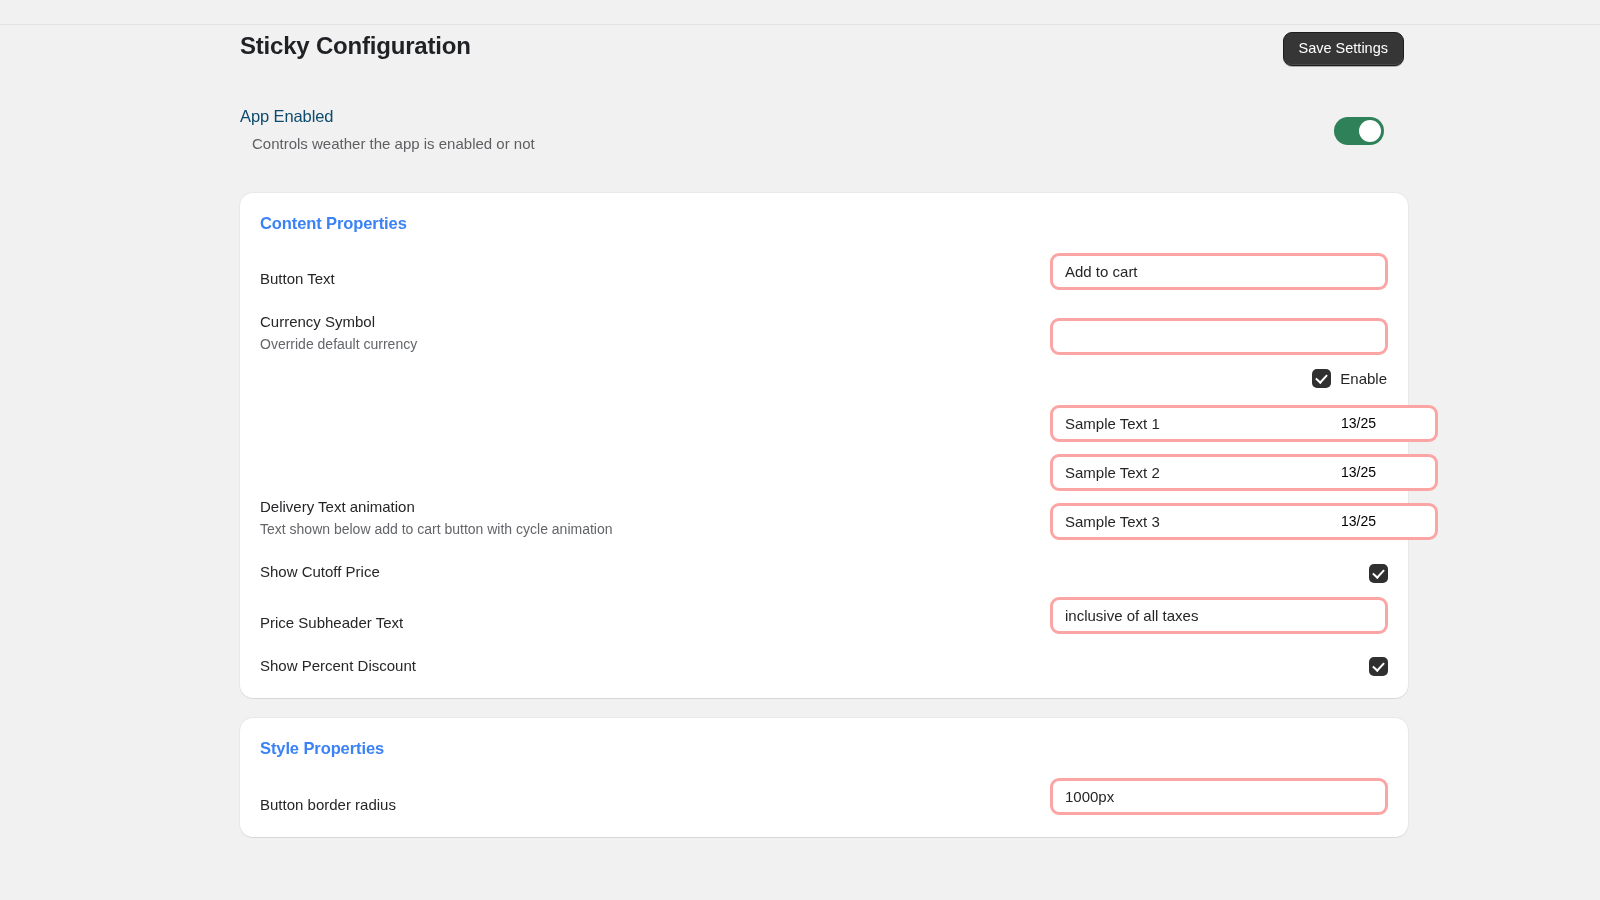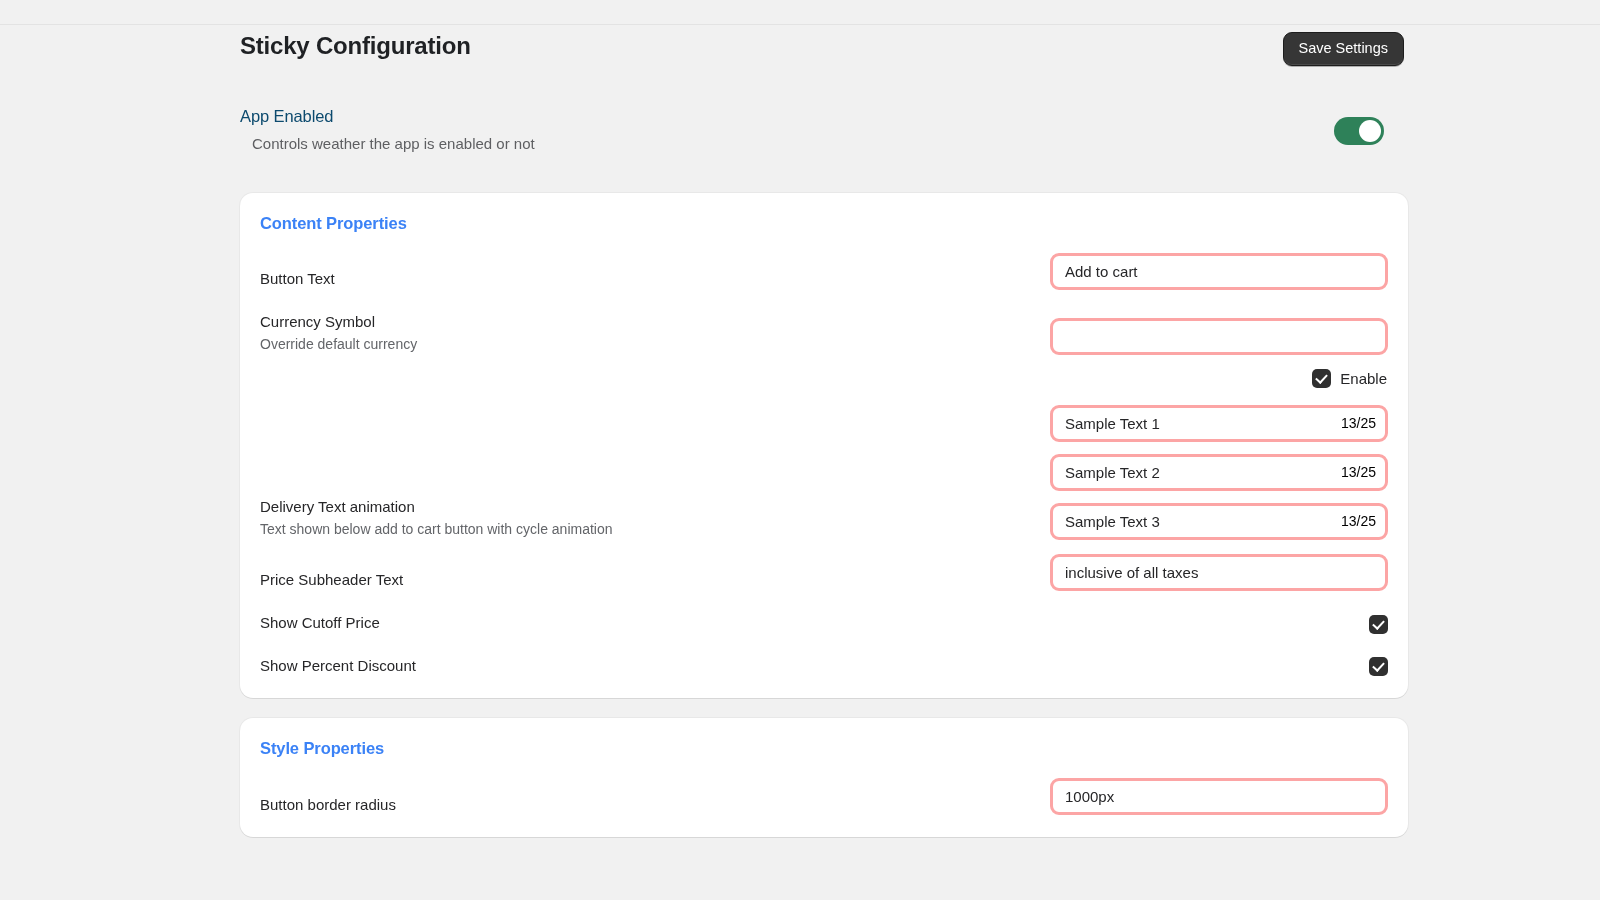--- a/index.html
+++ b/index.html
@@ -186,21 +186,21 @@
     padding: 0 12px;
     outline: none;
   }
   .text-input::placeholder { color: #8c8f94; }
 
   .counter-field {
     position: relative;
     width: 338px;
     margin-bottom: 12px;
   }
-  .counter-field .text-input { width: 338px; padding-right: 62px; }
+  .counter-field .text-input { width: 388px; padding-right: 62px; }
   .counter-field:last-child { margin-bottom: 0; }
 
   .counter-label {
     position: absolute;
     right: 12px;
     top: 10px;
     font-size: 14px;
     color: #000000;
     pointer-events: none;
   }
@@ -313,38 +313,38 @@
 
           <div class="counter-field">
             <input class="text-input" type="text" value="Sample Text 3" style="">
             <span class="counter-label">13/25</span>
           </div>
         </div>
       </div>
 
       <div class="row">
         <div class="row-labels">
-          <div class="row-label">Price Subheader Text</div>
-        </div>
-        <div class="row-control">
-          <input class="text-input" type="text" value="inclusive of all taxes" style="">
-        </div>
-      </div>
-
-      <div class="row">
-        <div class="row-labels">
           <div class="row-label">Show Cutoff Price</div>
         </div>
         <div class="row-control check-only">
           <div class="checkbox"></div>
         </div>
       </div>
 
       <div class="row">
         <div class="row-labels">
+          <div class="row-label">Price Subheader Text</div>
+        </div>
+        <div class="row-control">
+          <input class="text-input" type="text" value="inclusive of all taxes" style="">
+        </div>
+      </div>
+
+      <div class="row">
+        <div class="row-labels">
           <div class="row-label">Show Percent Discount</div>
         </div>
         <div class="row-control check-only">
           <div class="checkbox"></div>
         </div>
       </div>
     </div>
 
     <div class="card">
       <div class="card-title">Style Properties</div>

